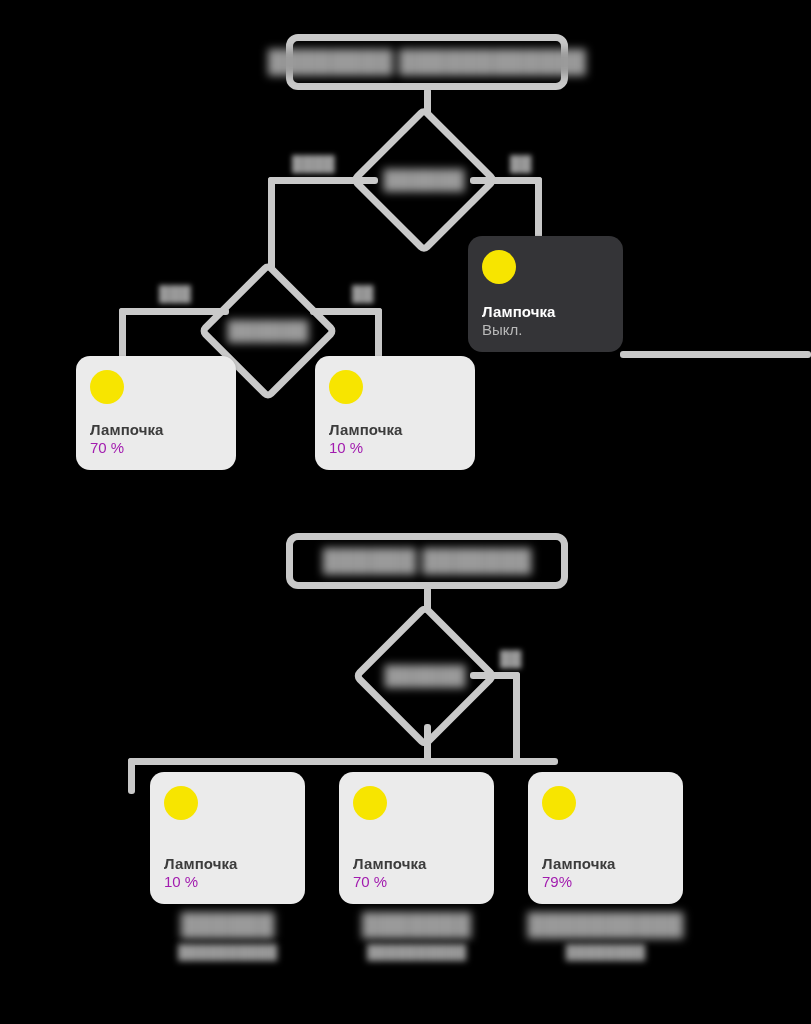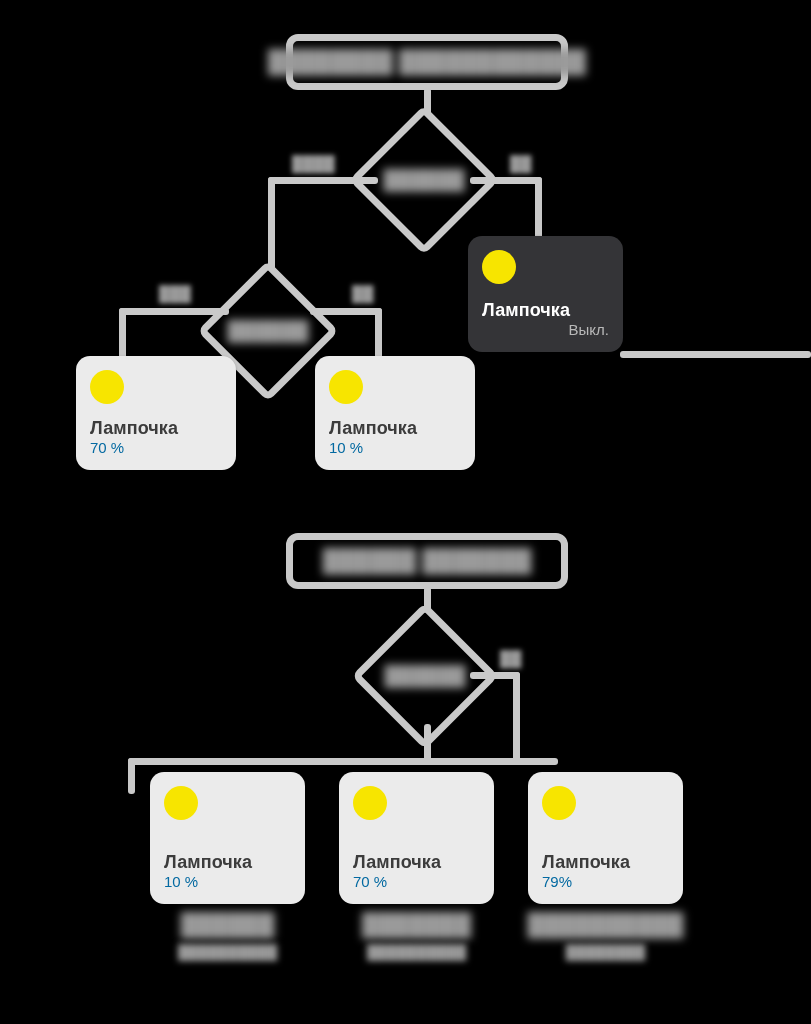--- a/index.html
+++ b/index.html
@@ -93,32 +93,32 @@
   }
   .bulb-dot {
     width: 34px;
     height: 34px;
     border-radius: 50%;
     background: #f7e500;
     flex: 0 0 auto;
   }
   .card-text { line-height: 1.25; }
   .card-title {
-    font-size: 18px;
+    font-size: 15px;
     font-weight: 700;
     letter-spacing: 0.1px;
   }
   .card-sub {
     font-size: 15px;
     font-weight: 400;
   }
   .card.light .card-title { color: #3c3c3c; }
-  .card.light .card-sub   { color: #0369a1; }
+  .card.light .card-sub   { color: #a21caf; }
   .card.dark  .card-title { color: #ffffff; }
-  .card.dark  .card-sub   { color: #b9b9b9; text-align: right; }
+  .card.dark  .card-sub   { color: #b9b9b9; }
 
   
   .caption {
     position: absolute;
     text-align: center;
     display: flex;
     flex-direction: column;
     align-items: center;
     gap: 6px;
   }

